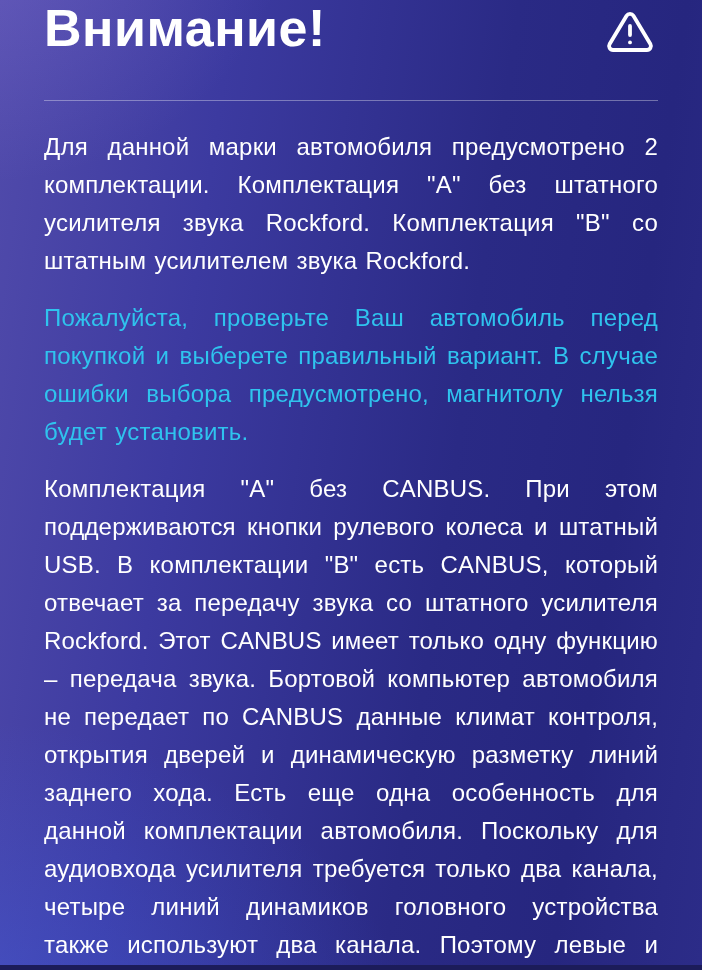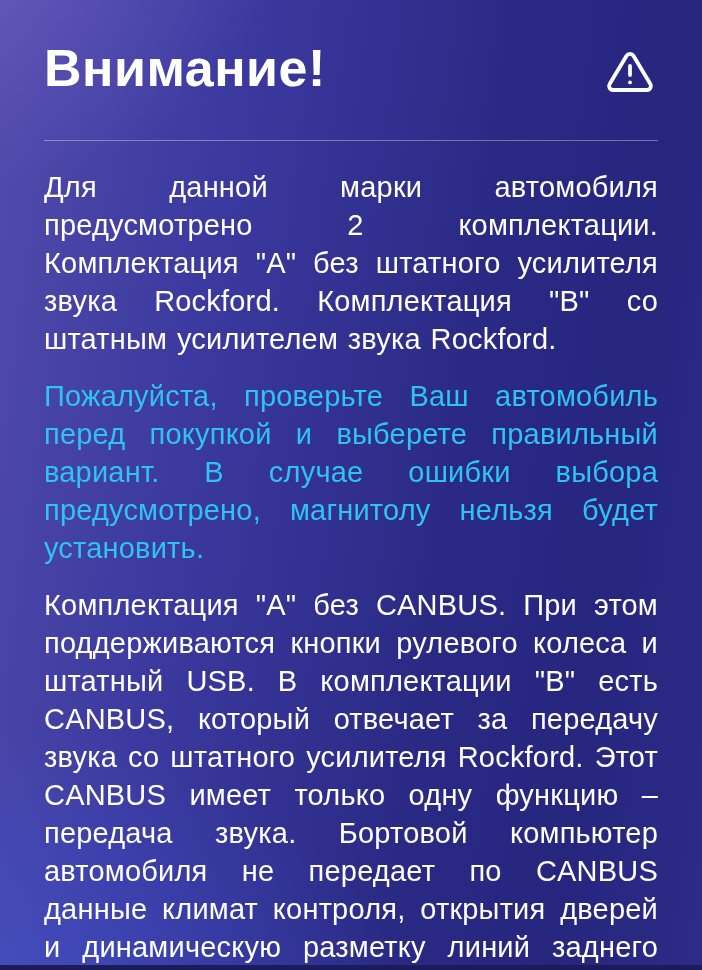--- a/index.html
+++ b/index.html
@@ -19,21 +19,20 @@
     color: #ffffff;
     background:
       radial-gradient(120% 65% at -6% 110%, rgba(66, 97, 232, 0.50) 0%, rgba(66, 97, 232, 0) 55%),
       radial-gradient(75% 45% at -4% -8%, rgba(148, 128, 226, 0.30) 0%, rgba(148, 128, 226, 0) 60%),
       linear-gradient(98deg, #514bab 0%, #3c3aa0 28%, #2a2a85 62%, #26267f 82%, #2c2c88 100%);
   }
   .header {
     display: flex;
     justify-content: space-between;
     align-items: flex-start;
-    padding-top: 40px;
   }
   .title {
     margin: 0;
     font-size: 52px;
     font-weight: bold;
     letter-spacing: 0.5px;
     line-height: 56px;
   }
   .alert-icon {
     display: block;
@@ -41,21 +40,21 @@
     margin-right: 2px;
   }
   .divider {
     margin: 40px 0 0 0;
     border: none;
     border-top: 1px solid rgba(255, 255, 255, 0.35);
     height: 0;
   }
   .content p {
     margin: 19px 0 0 0;
-    font-size: 29px;
+    font-size: 24px;
     line-height: 38px;
     letter-spacing: 0.2px;
     word-spacing: 1.5px;
     text-align: justify;
   }
   .content p.first {
     margin-top: 27px;
   }
   .content p.highlight {
     color: #2fc3ee;

